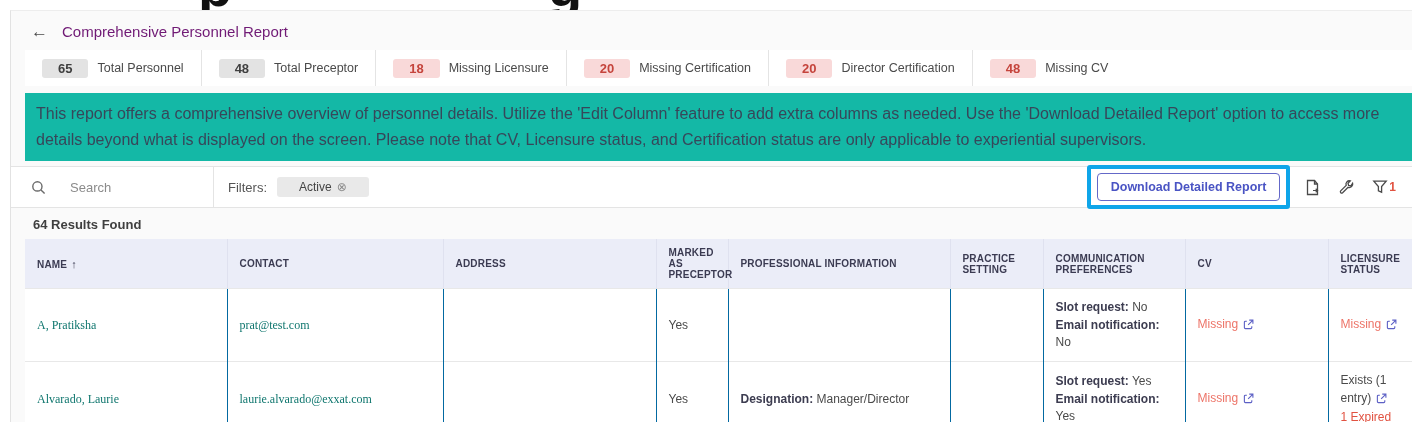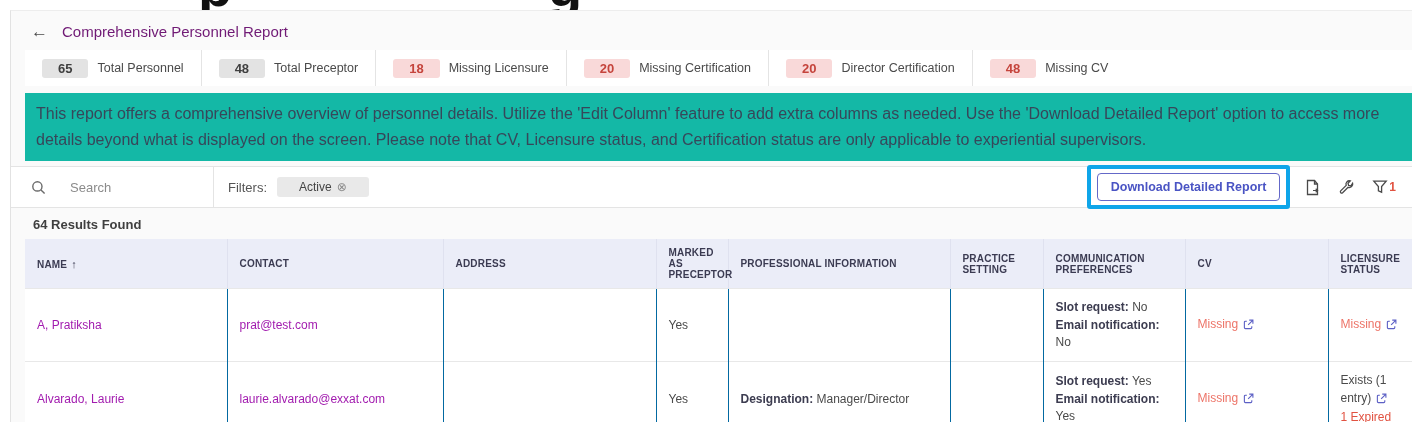--- a/index.html
+++ b/index.html
@@ -52,21 +52,21 @@
 
   table { border-collapse:collapse; table-layout:fixed; width:calc(100% - 14px); margin-left:14px; background:#fff; }
   th { background:#ebedf8; color:#3b3b52; font-size:10px; font-weight:700; text-align:left;
        padding:8px 12px; border-right:1px solid #dfe1ef; vertical-align:middle; letter-spacing:.2px; }
   th:last-child { border-right:none; }
   .sort-arrow { font-size:11px; margin-left:4px; }
   td { font-size:12px; color:#4a4a4a; padding:10px 12px; border-top:1px solid #e8e8e8;
        border-right:1px solid #0369a1; vertical-align:middle; line-height:1.45; background:#fff;
        overflow:hidden; }
   td:last-child { border-right:none; }
-  .link { color:#a21caf; cursor:pointer; }
+  .link { color:#0f766e; cursor:pointer;font-family:Liberation Serif, serif; }
   .b-label { font-weight:700; color:#3c3c50; }
   .missing { color:#ed7468; }
   .exists { color:#4a4a4a; }
   .expired { color:#e15241; }
   .ext-icon { display:inline-block; vertical-align:-2px; margin-left:5px; cursor:pointer; }
   .cell-line { white-space:nowrap; overflow:hidden; text-overflow:ellipsis; }
 </style>
 </head>
 <body>
 

